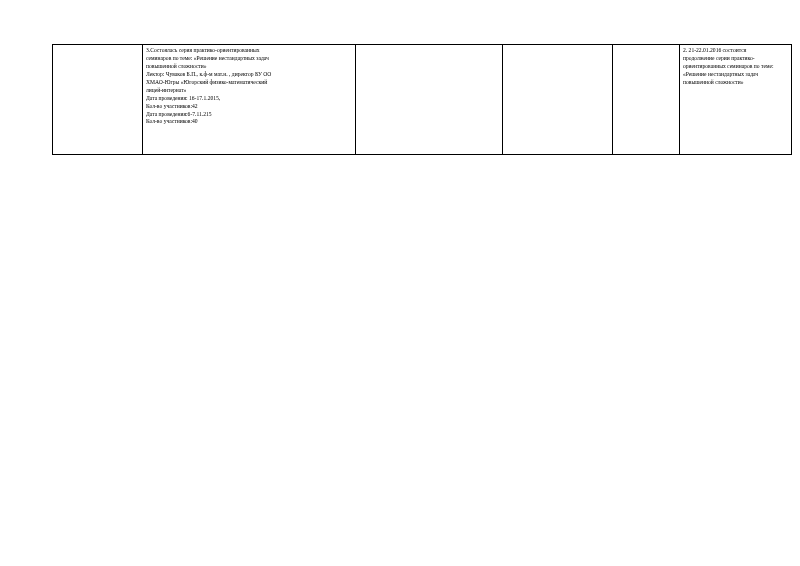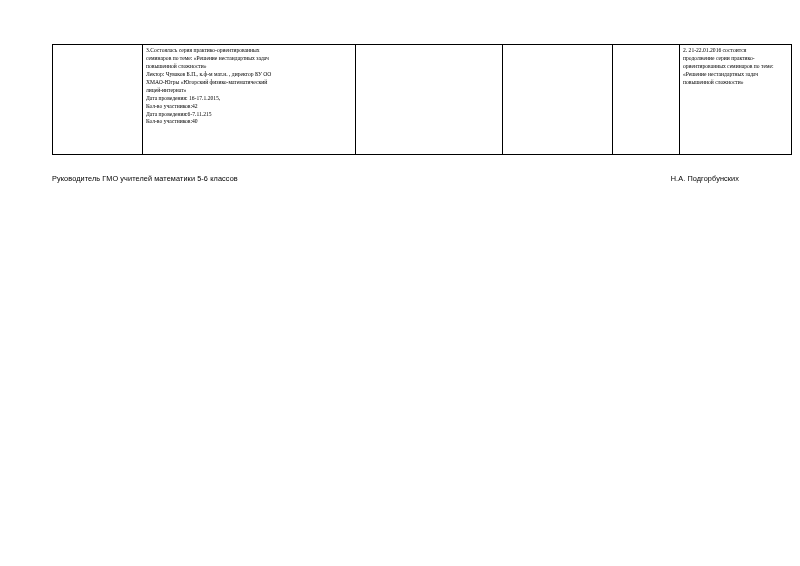--- a/index.html
+++ b/index.html
@@ -117,18 +117,14 @@
             <p>продолжение серии практико-</p>
             <p>ориентированных семинаров по теме:</p>
             <p>«Решение нестандартных задач</p>
             <p>повышенной сложности»</p>
           </div>
         </td>
       </tr>
     </tbody>
   </table>
 
-  <div class="signature-row">
-    <div class="sig-left">Руководитель ГМО учителей математики 5-6 классов</div>
-    <div class="sig-right">Н.А. Подгорбунских</div>
-  </div>
 
 </div>
 
 </body></html>

